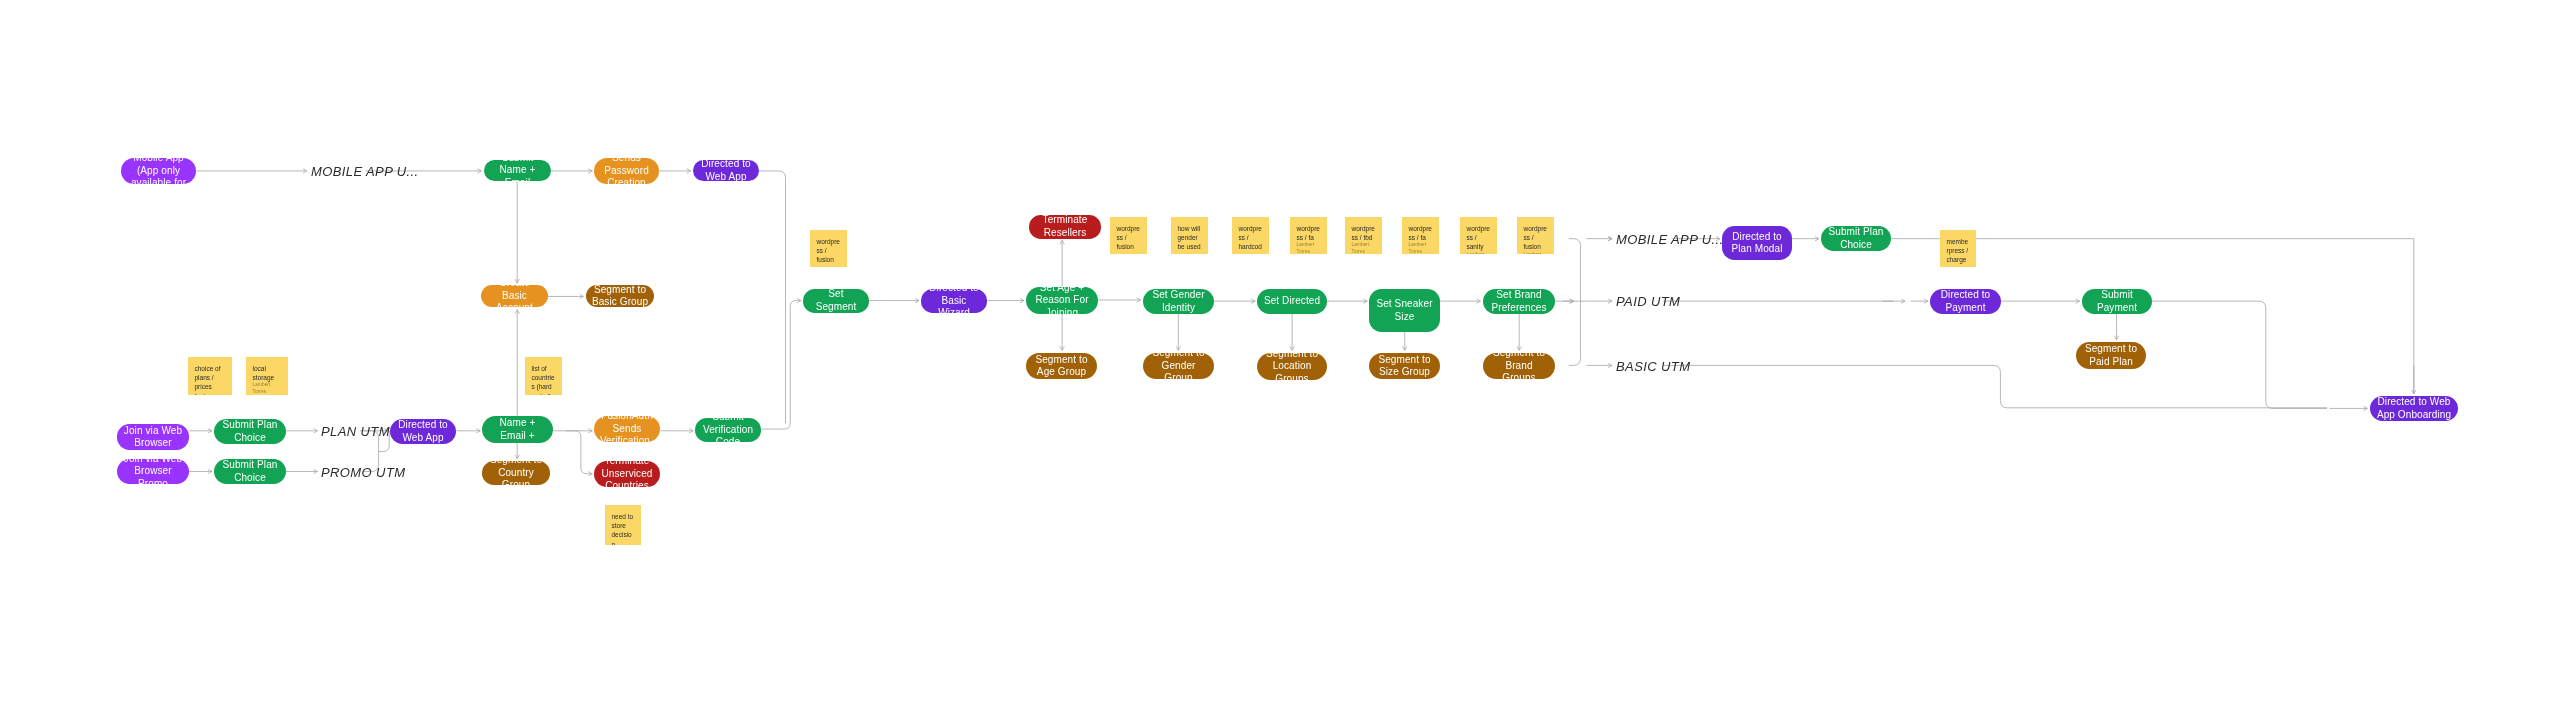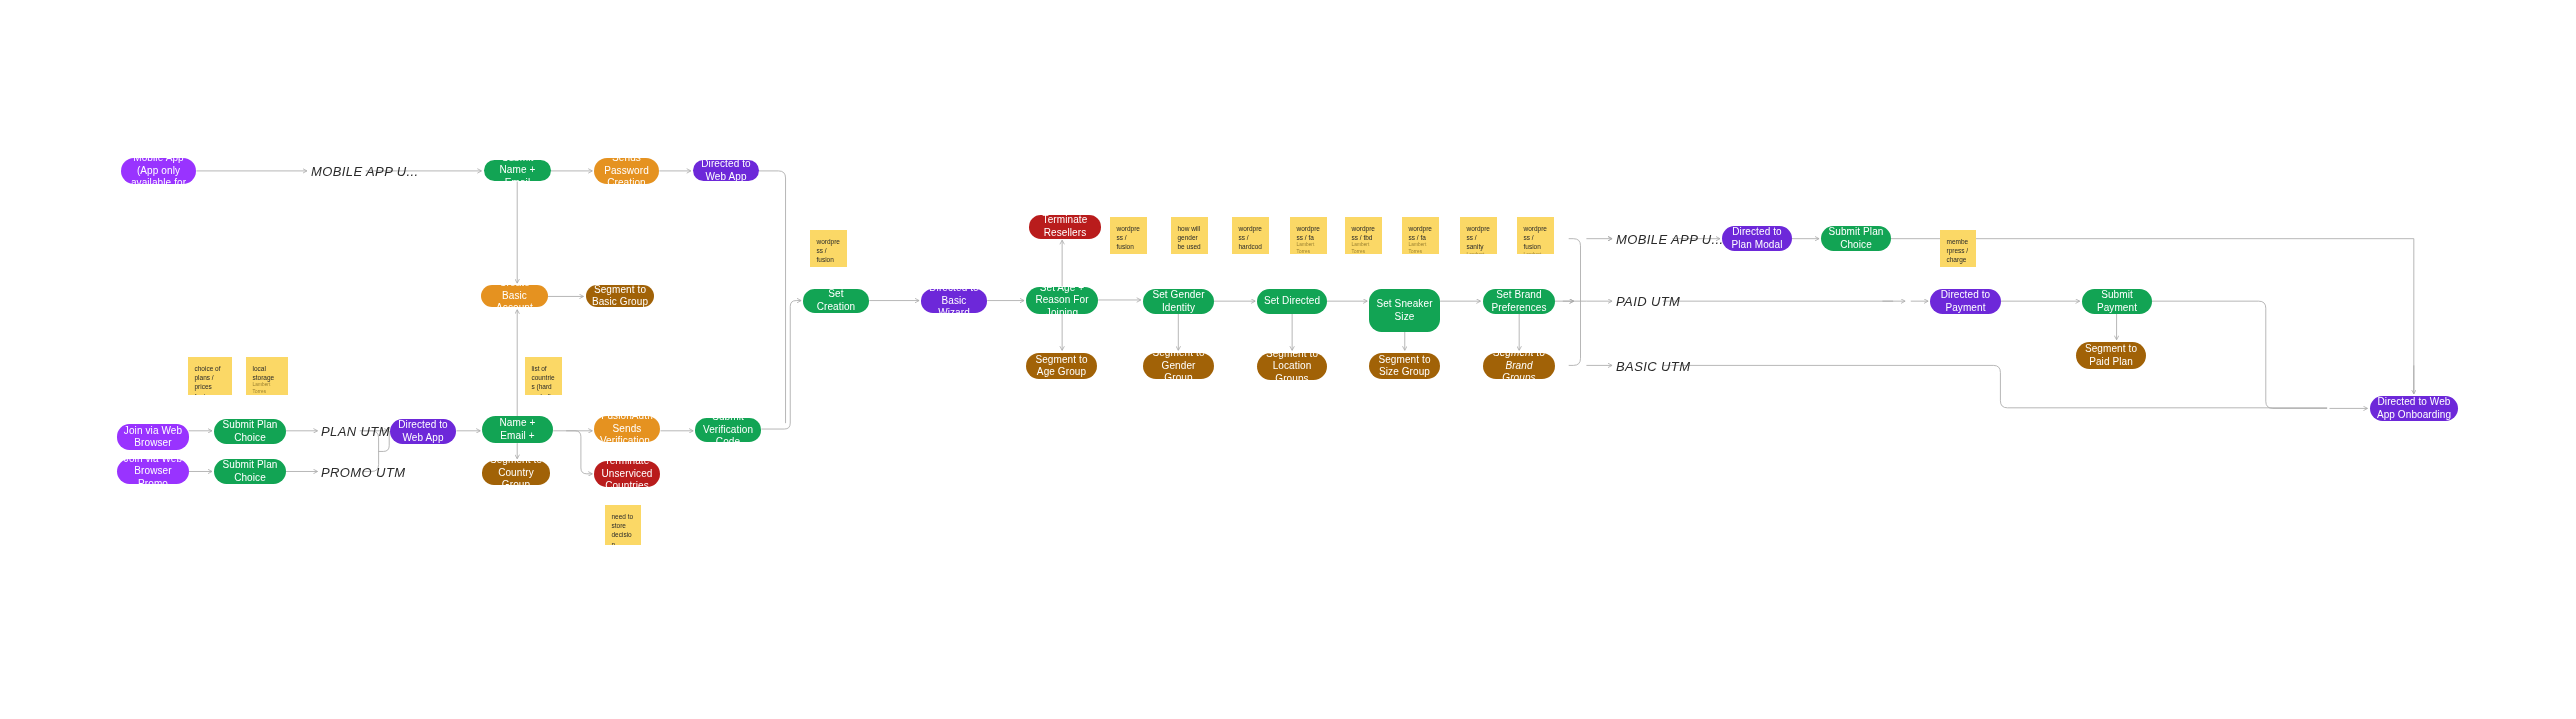--- a/index.html
+++ b/index.html
@@ -231,21 +231,21 @@
     <div class="node n-orange" style="left: 594px; top: 416px; width: 66px; height: 26px; border-radius: 13px;">
       <span>FusionAuth Sends Verification...</span>
     </div>
     <div class="node n-red" style="left: 594px; top: 461px; width: 66px; height: 26px; border-radius: 13px;">
       <span>Terminate Unserviced Countries</span>
     </div>
     <div class="node n-green" style="left: 695px; top: 418px; width: 66px; height: 23.6px; border-radius: 11.8px;">
       <span>Submit Verification Code</span>
     </div>
     <div class="node n-green" style="left: 803px; top: 289px; width: 66px; height: 23.6px; border-radius: 11.8px;">
-      <span>Set Creation</span>
+      <span>Set Segment</span>
     </div>
     <div class="node n-blue" style="left: 921px; top: 289px; width: 66px; height: 23.6px; border-radius: 11.8px;">
       <span>Directed to Basic Wizard</span>
     </div>
     <div class="node n-red" style="left: 1029px; top: 215px; width: 72px; height: 23.6px; border-radius: 11.8px;">
       <span>Terminate Resellers</span>
     </div>
     <div class="node n-green" style="left: 1026px; top: 287px; width: 72px; height: 27px; border-radius: 13.6px;">
       <span>Set Age + Reason For Joining</span>
     </div>
@@ -266,24 +266,24 @@
     </div>
     <div class="node n-green" style="left: 1369px; top: 289px; width: 71px; height: 43px; border-radius: 12.4px;">
       <span>Set Sneaker Size</span>
     </div>
     <div class="node n-gray" style="left: 1369px; top: 353px; width: 71px; height: 26px; border-radius: 13px;">
       <span>Segment to Size Group</span>
     </div>
     <div class="node n-green" style="left: 1483px; top: 289px; width: 72px; height: 25px; border-radius: 12.4px;">
       <span>Set Brand Preferences</span>
     </div>
-    <div class="node n-gray" style="left: 1483px; top: 353px; width: 72px; height: 26px; border-radius: 13px; font-style: italic;">
+    <div class="node n-gray" style="left: 1483px; top: 353px; width: 72px; height: 26px; border-radius: 13px;">
       <span>Segment to Brand Groups</span>
     </div>
-    <div class="node n-blue" style="left: 1722px; top: 226px; width: 70px; height: 25px; border-radius: 12.4px; align-items: center;">
+    <div class="node n-blue" style="left: 1722px; top: 226px; width: 70px; height: 34px; border-radius: 12.4px; align-items: center;">
       <span>Directed to Plan Modal</span>
     </div>
     <div class="node n-green" style="left: 1821px; top: 226px; width: 70px; height: 25px; border-radius: 12.4px;">
       <span>Submit Plan Choice</span>
     </div>
     <div class="node n-blue" style="left: 1930px; top: 289px; width: 71px; height: 25px; border-radius: 12.4px;">
       <span>Directed to Payment</span>
     </div>
     <div class="node n-green" style="left: 2082px; top: 289px; width: 70px; height: 25px; border-radius: 12.4px;">
       <span>Submit Payment</span>

